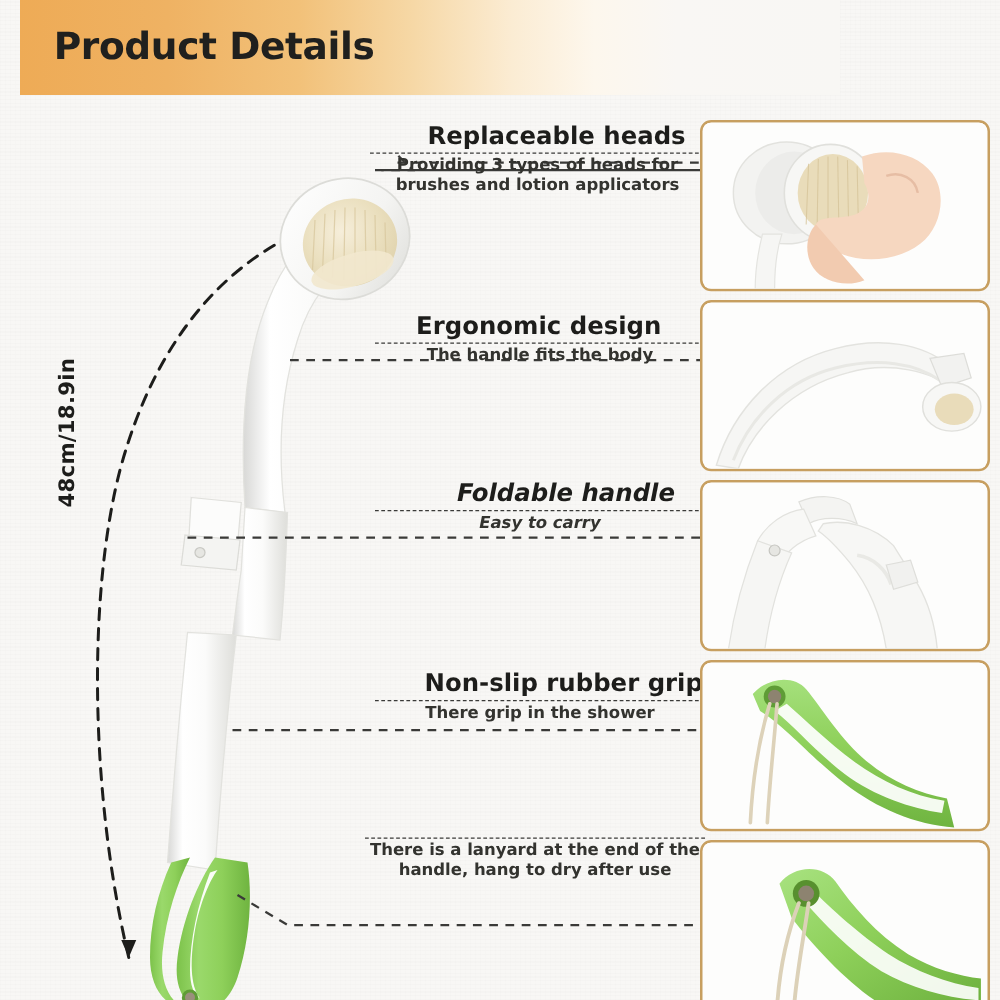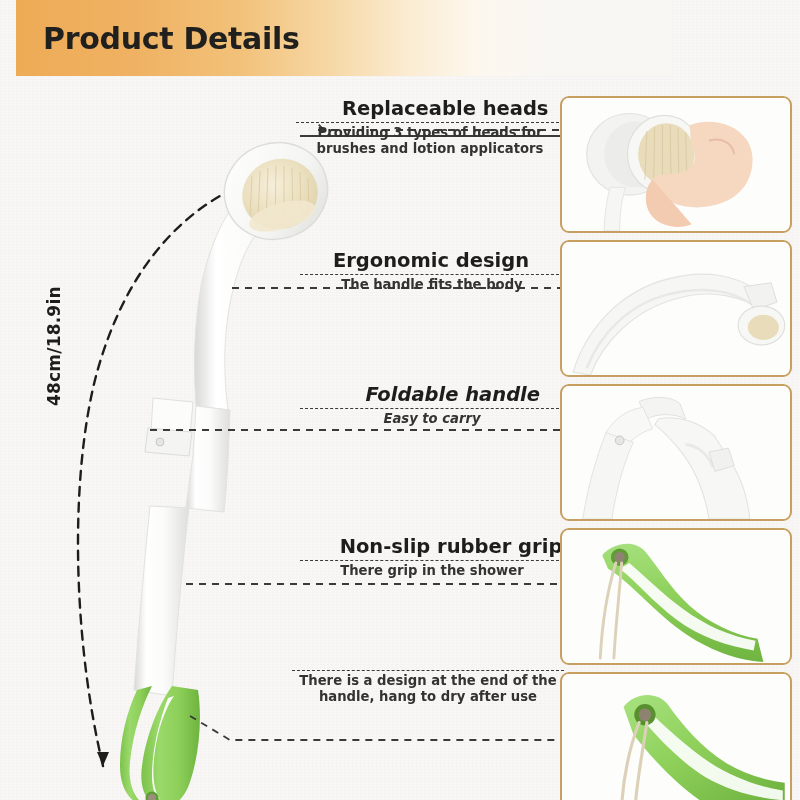--- a/index.html
+++ b/index.html
@@ -244,21 +244,21 @@
     </div>
 
     <div class="feature f4">
       <div class="feature-title">Non-slip rubber grip</div>
       <div class="feature-rule"></div>
       <div class="feature-desc">There grip in the shower</div>
     </div>
 
     <div class="feature f5">
       <div class="feature-rule"></div>
-      <div class="feature-desc">There is a design at the end of the handle, hang to dry after use</div>
+      <div class="feature-desc">There is a lanyard at the end of the handle, hang to dry after use</div>
     </div>
 
     <div class="thumb t1">
       <svg viewBox="0 0 232 137">
         <rect width="232" height="137" fill="#fdfdfc"></rect>
         <ellipse cx="68" cy="58" rx="44" ry="42" fill="#f3f3f1" stroke="#e2e2de" stroke-width="1.2"></ellipse>
         <ellipse cx="74" cy="58" rx="32" ry="34" fill="#ececea"></ellipse>
         <path d="M48 92 C 44 108, 42 124, 42 137 L 58 137 C 58 120, 60 104, 64 92 Z" fill="#f6f6f4" stroke="#e4e4e0" stroke-width="1"></path>
         <ellipse cx="104" cy="58" rx="38" ry="40" fill="#f7f7f5" stroke="#e0e0dc" stroke-width="1.3"></ellipse>
         <ellipse cx="106" cy="58" rx="29" ry="32" fill="#e9dcba"></ellipse>

